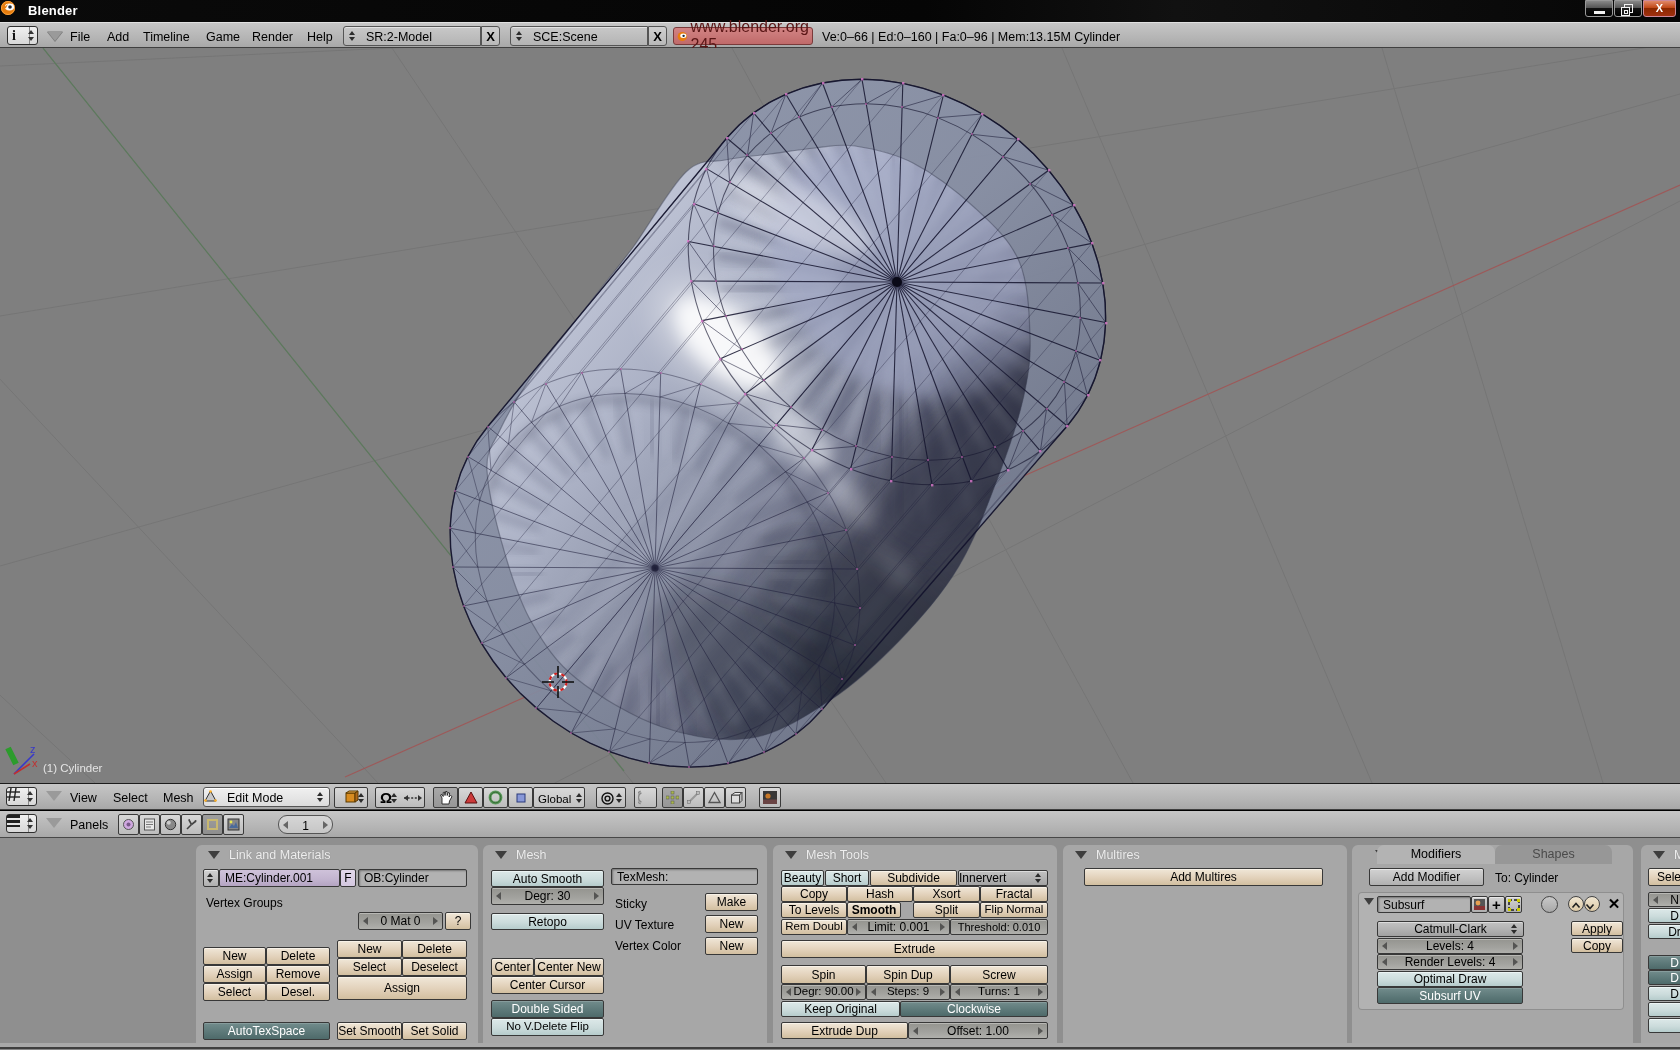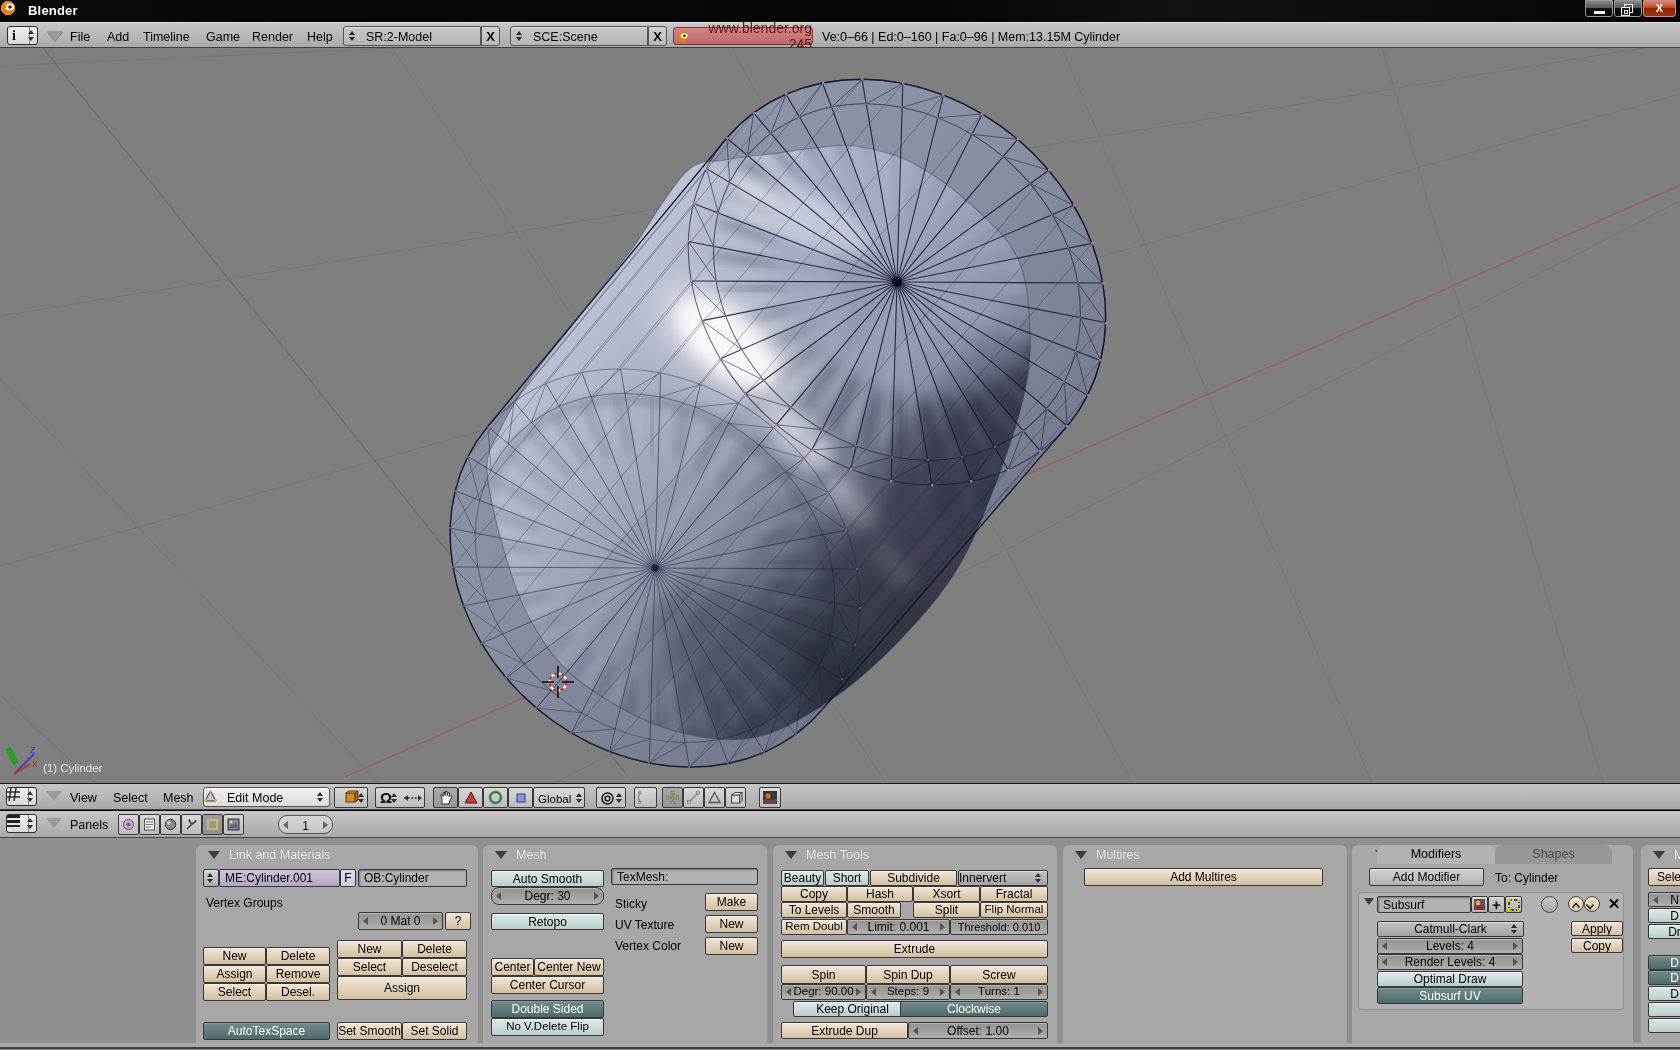--- a/index.html
+++ b/index.html
@@ -72,21 +72,21 @@
       <i class="ud" style="left:5px;right:auto"></i>
       <div class="mlabel" style="left:22px;top:3px">SCE:Scene</div>
     </div>
 <div style="left:648px;top:3px;width:19px;height:20px;background:linear-gradient(#d0d0d0,#b8b8b8);border:1px solid #555;border-radius:0 3px 3px 0;text-align:center;font-weight:bold;font-size:13px;line-height:19px">X</div>
 <div style="left:673px;top:4px;width:140px;height:18px;background:linear-gradient(#d28484,#c06a6a);border:1px solid #7a3a3a;border-radius:3px;display:flex;align-items:center">
       <svg width="13" height="13" viewBox="0 0 16 16" style="position:static;margin:0 3px 0 3px">
         <circle cx="8" cy="8" r="7" fill="#e87d0d"></circle>
         <ellipse cx="9.5" cy="7" rx="4.6" ry="3.4" fill="#fff"></ellipse>
         <circle cx="10" cy="7" r="1.8" fill="#1d2a3a"></circle>
       </svg>
-      <span style="color:#5a1616;font-size:14px;text-align:right;">www.blender.org 245</span>
+      <span style="color:#5a1616;font-size:16px;">www.blender.org 245</span>
     </div>
 <div class="mlabel" style="left:822px;top:7px">Ve:0–66 | Ed:0–160 | Fa:0–96 | Mem:13.15M Cylinder</div>
 </div>
 <div style="left:0;top:48px;width:1680px;height:735px;background:#7f7f7f;overflow:hidden">
 <svg width="1680" height="735" viewBox="0 0 1680 735" style="left:0;top:0">
 <defs>
 <linearGradient id="cageg" x1="620" y1="60" x2="1080" y2="560" gradientUnits="userSpaceOnUse">
  <stop offset="0" stop-color="#9098ae" stop-opacity="0.93"></stop>
  <stop offset="0.45" stop-color="#8890a6" stop-opacity="0.91"></stop>
  <stop offset="1" stop-color="#6a7186" stop-opacity="0.92"></stop>
@@ -852,21 +852,21 @@
 <div class="b teal" style="left:7px;top:177px;width:127px;height:18px;font-size:12px;">AutoTexSpace</div>
 <div class="b beige" style="left:141px;top:177px;width:65px;height:18px;font-size:12px;">Set Smooth</div>
 <div class="b beige" style="left:206px;top:177px;width:65px;height:18px;font-size:12px;">Set Solid</div>
 </div>
 <div class="panel" style="left:483px;top:7px;width:284px;height:250px;">
 <div class="phead">
         <i class="ptri"></i>
         <span>Mesh</span>
       </div>
 <div class="b cyan" style="left:8px;top:25px;width:113px;height:17px;font-size:12px;">Auto Smooth</div>
-<div class="b slider" style="left:8px;top:42px;width:113px;height:18px;font-size:12px;border-radius:8px;">
+<div class="b slider" style="left:8px;top:42px;width:113px;height:18px;font-size:12px;">
         <i class="aL"></i>
         <i class="aR"></i>
         <span>Degr: 30</span>
       </div>
 <div class="b cyan" style="left:8px;top:68px;width:113px;height:17px;font-size:12px;">Retopo</div>
 <div class="b field" style="left:128px;top:23px;width:147px;height:17px;font-size:12px;">TexMesh:</div>
 <div class="lbl" style="left:132px;top:52px">Sticky</div>
 <div class="b beige" style="left:222px;top:48px;width:53px;height:18px;font-size:12px;">Make</div>
 <div class="lbl" style="left:132px;top:73px">UV Texture</div>
 <div class="b beige" style="left:222px;top:70px;width:53px;height:18px;font-size:12px;">New</div>
@@ -888,21 +888,21 @@
 <div class="b beige" style="left:97px;top:25px;width:87px;height:16px;font-size:12px;">Subdivide</div>
 <div class="b menu" style="left:185px;top:25px;width:90px;height:16px;font-size:12px;">
         <span style="flex:1;text-align:left">Innervert</span>
         <i class="ud"></i>
       </div>
 <div class="b beige" style="left:8px;top:41px;width:66px;height:16px;font-size:12px;">Copy</div>
 <div class="b beige" style="left:74px;top:41px;width:66px;height:16px;font-size:12px;">Hash</div>
 <div class="b beige" style="left:140px;top:41px;width:67px;height:16px;font-size:12px;">Xsort</div>
 <div class="b beige" style="left:207px;top:41px;width:68px;height:16px;font-size:12px;">Fractal</div>
 <div class="b beige" style="left:8px;top:57px;width:66px;height:16px;font-size:12px;">To Levels</div>
-<div class="b beige" style="left:74px;top:57px;width:54px;height:16px;font-size:12px;">Smooth</div>
+<div class="b beige" style="left:74px;top:57px;width:54px;height:16px;font-size:12px;font-weight:bold;">Smooth</div>
 <div class="b beige" style="left:140px;top:57px;width:67px;height:16px;font-size:12px;">Split</div>
 <div class="b beige" style="left:207px;top:57px;width:68px;height:16px;font-size:11.5px;">Flip Normal</div>
 <div class="b beige" style="left:8px;top:74px;width:66px;height:16px;font-size:11.5px;">Rem Doubl</div>
 <div class="b slider" style="left:74px;top:74px;width:103px;height:16px;font-size:12px;">
         <i class="aL"></i>
         <i class="aR"></i>
         <span>Limit: 0.001</span>
       </div>
 <div class="b slider" style="left:177px;top:74px;width:98px;height:16px;font-size:11px;">
         <span>Threshold: 0.010</span>
@@ -919,21 +919,21 @@
 <div class="b slider" style="left:93px;top:139px;width:84px;height:16px;font-size:11.5px;">
         <i class="aL"></i>
         <i class="aR"></i>
         <span>Steps: 9</span>
       </div>
 <div class="b slider" style="left:177px;top:139px;width:98px;height:16px;font-size:11.5px;">
         <i class="aL"></i>
         <i class="aR"></i>
         <span>Turns: 1</span>
       </div>
-<div class="b cyan" style="left:20px;top:156px;width:119px;height:16px;font-size:12px;">Keep Original</div>
+<div class="b cyan" style="left:8px;top:156px;width:119px;height:16px;font-size:12px;">Keep Original</div>
 <div class="b teal" style="left:127px;top:156px;width:148px;height:16px;font-size:12px;">Clockwise</div>
 <div class="b beige" style="left:8px;top:177px;width:127px;height:17px;font-size:12px;">Extrude Dup</div>
 <div class="b slider" style="left:135px;top:177px;width:140px;height:17px;font-size:12px;">
         <i class="aL"></i>
         <i class="aR"></i>
         <span>Offset: 1.00</span>
       </div>
 </div>
 <div class="panel" style="left:1063px;top:7px;width:284px;height:250px;">
 <div class="phead">

